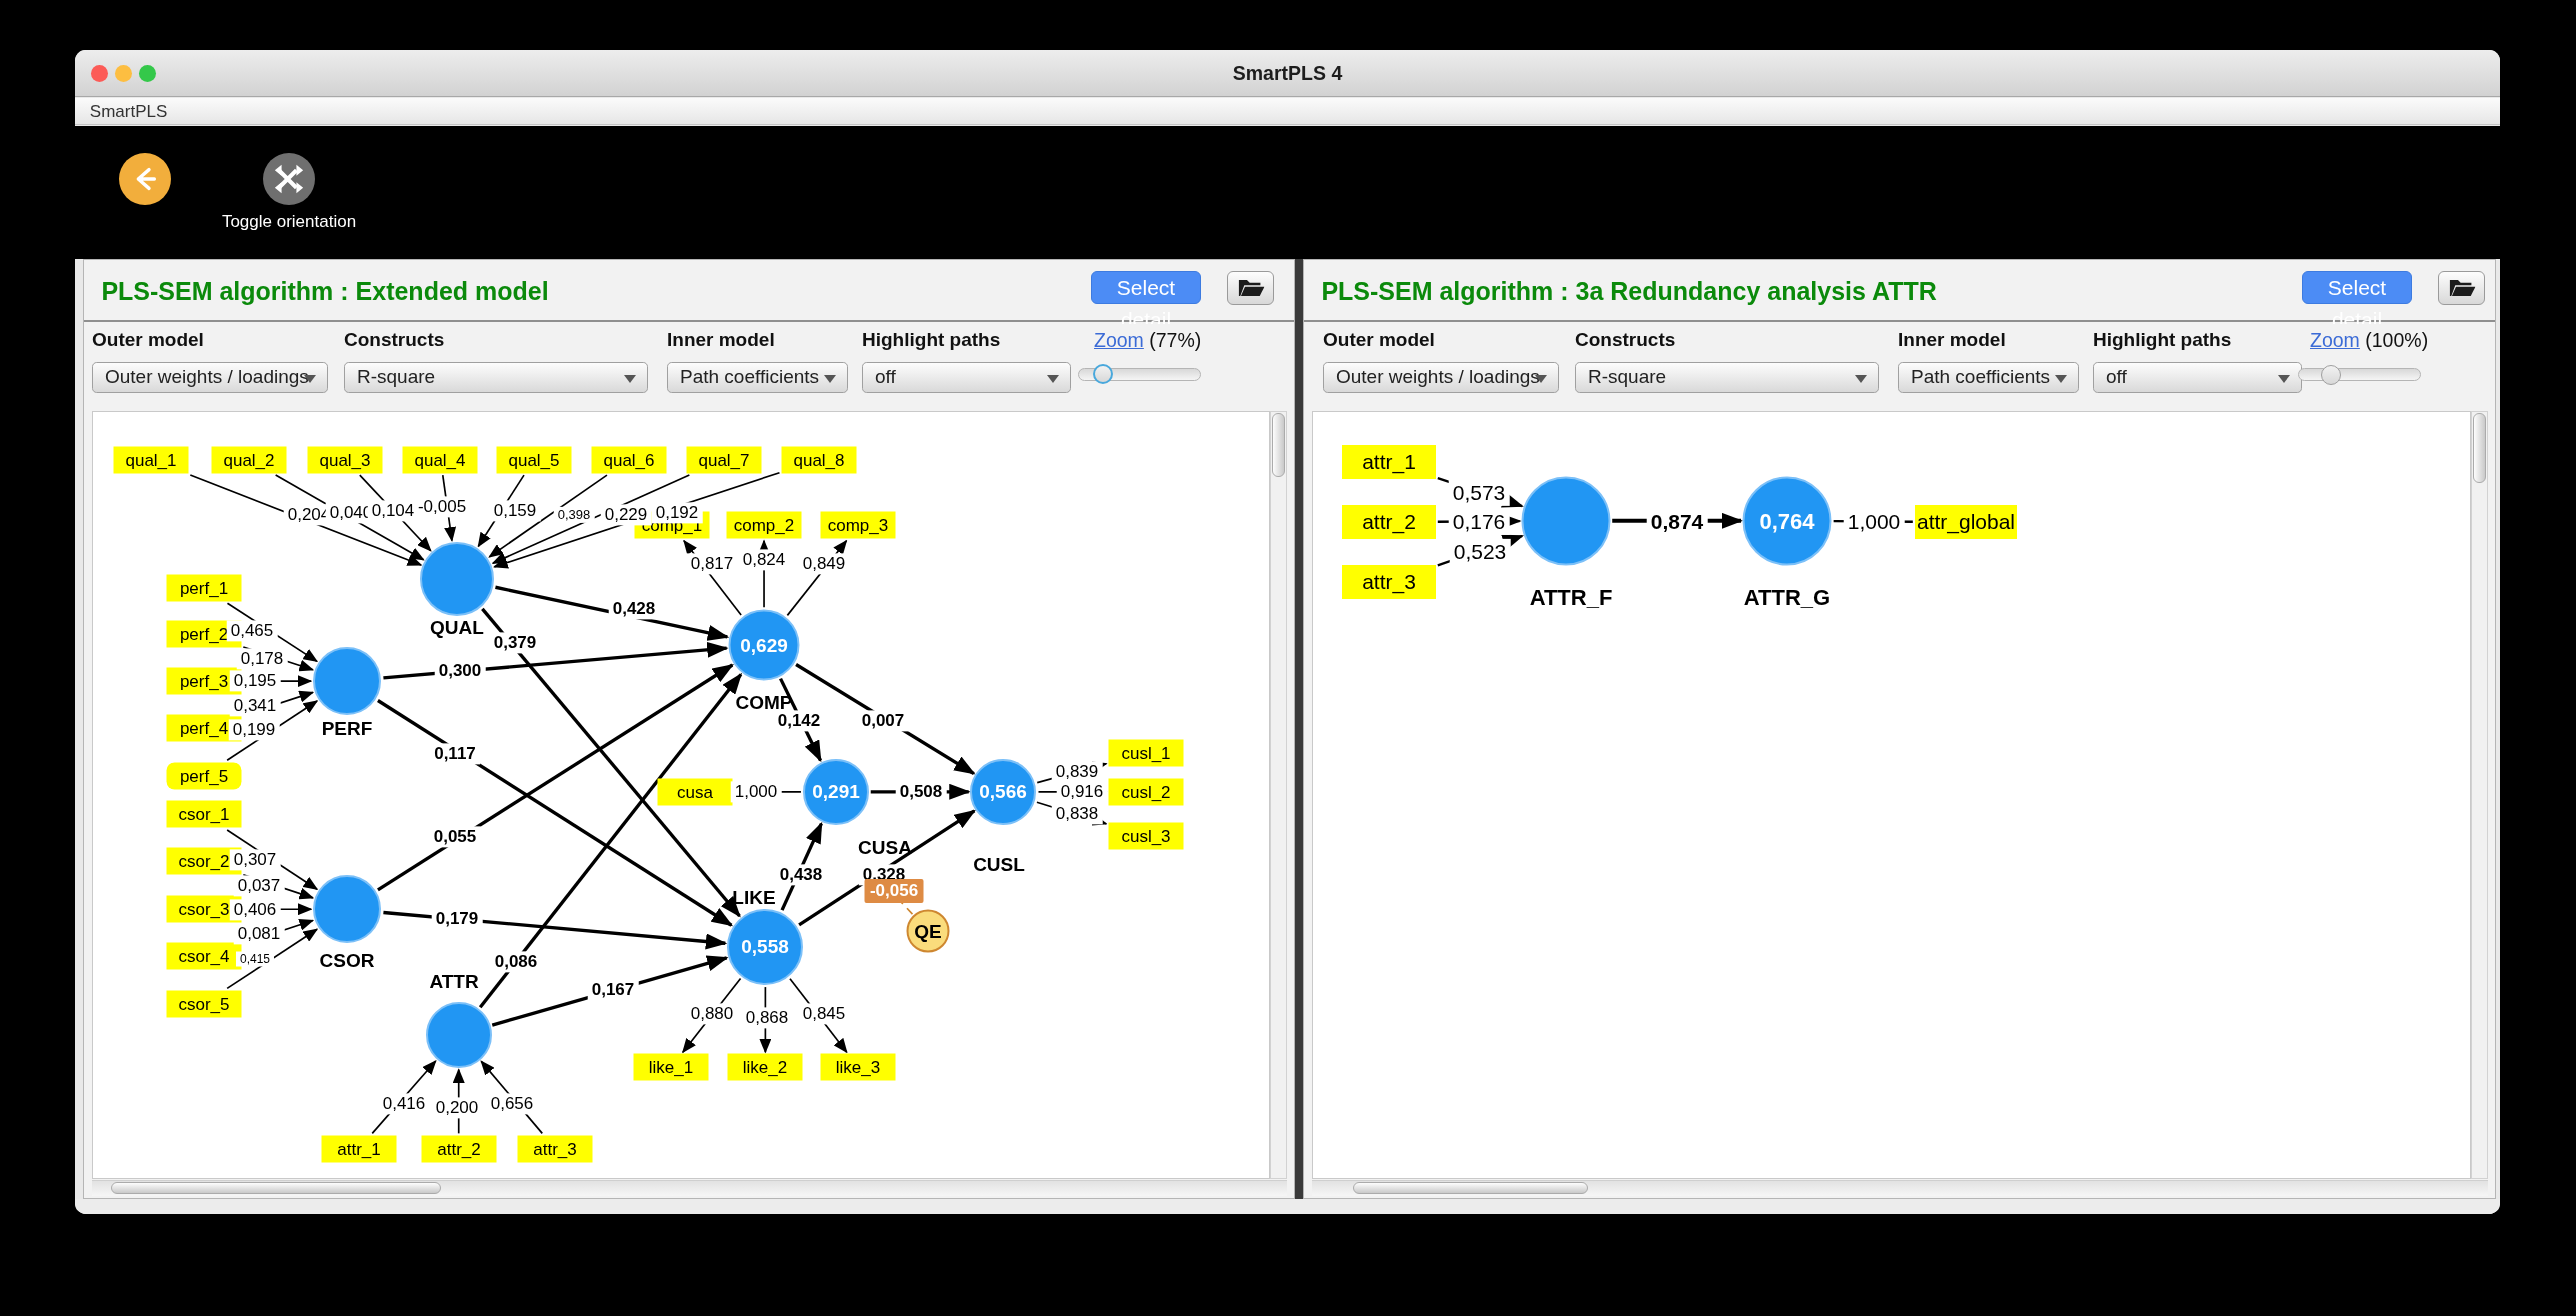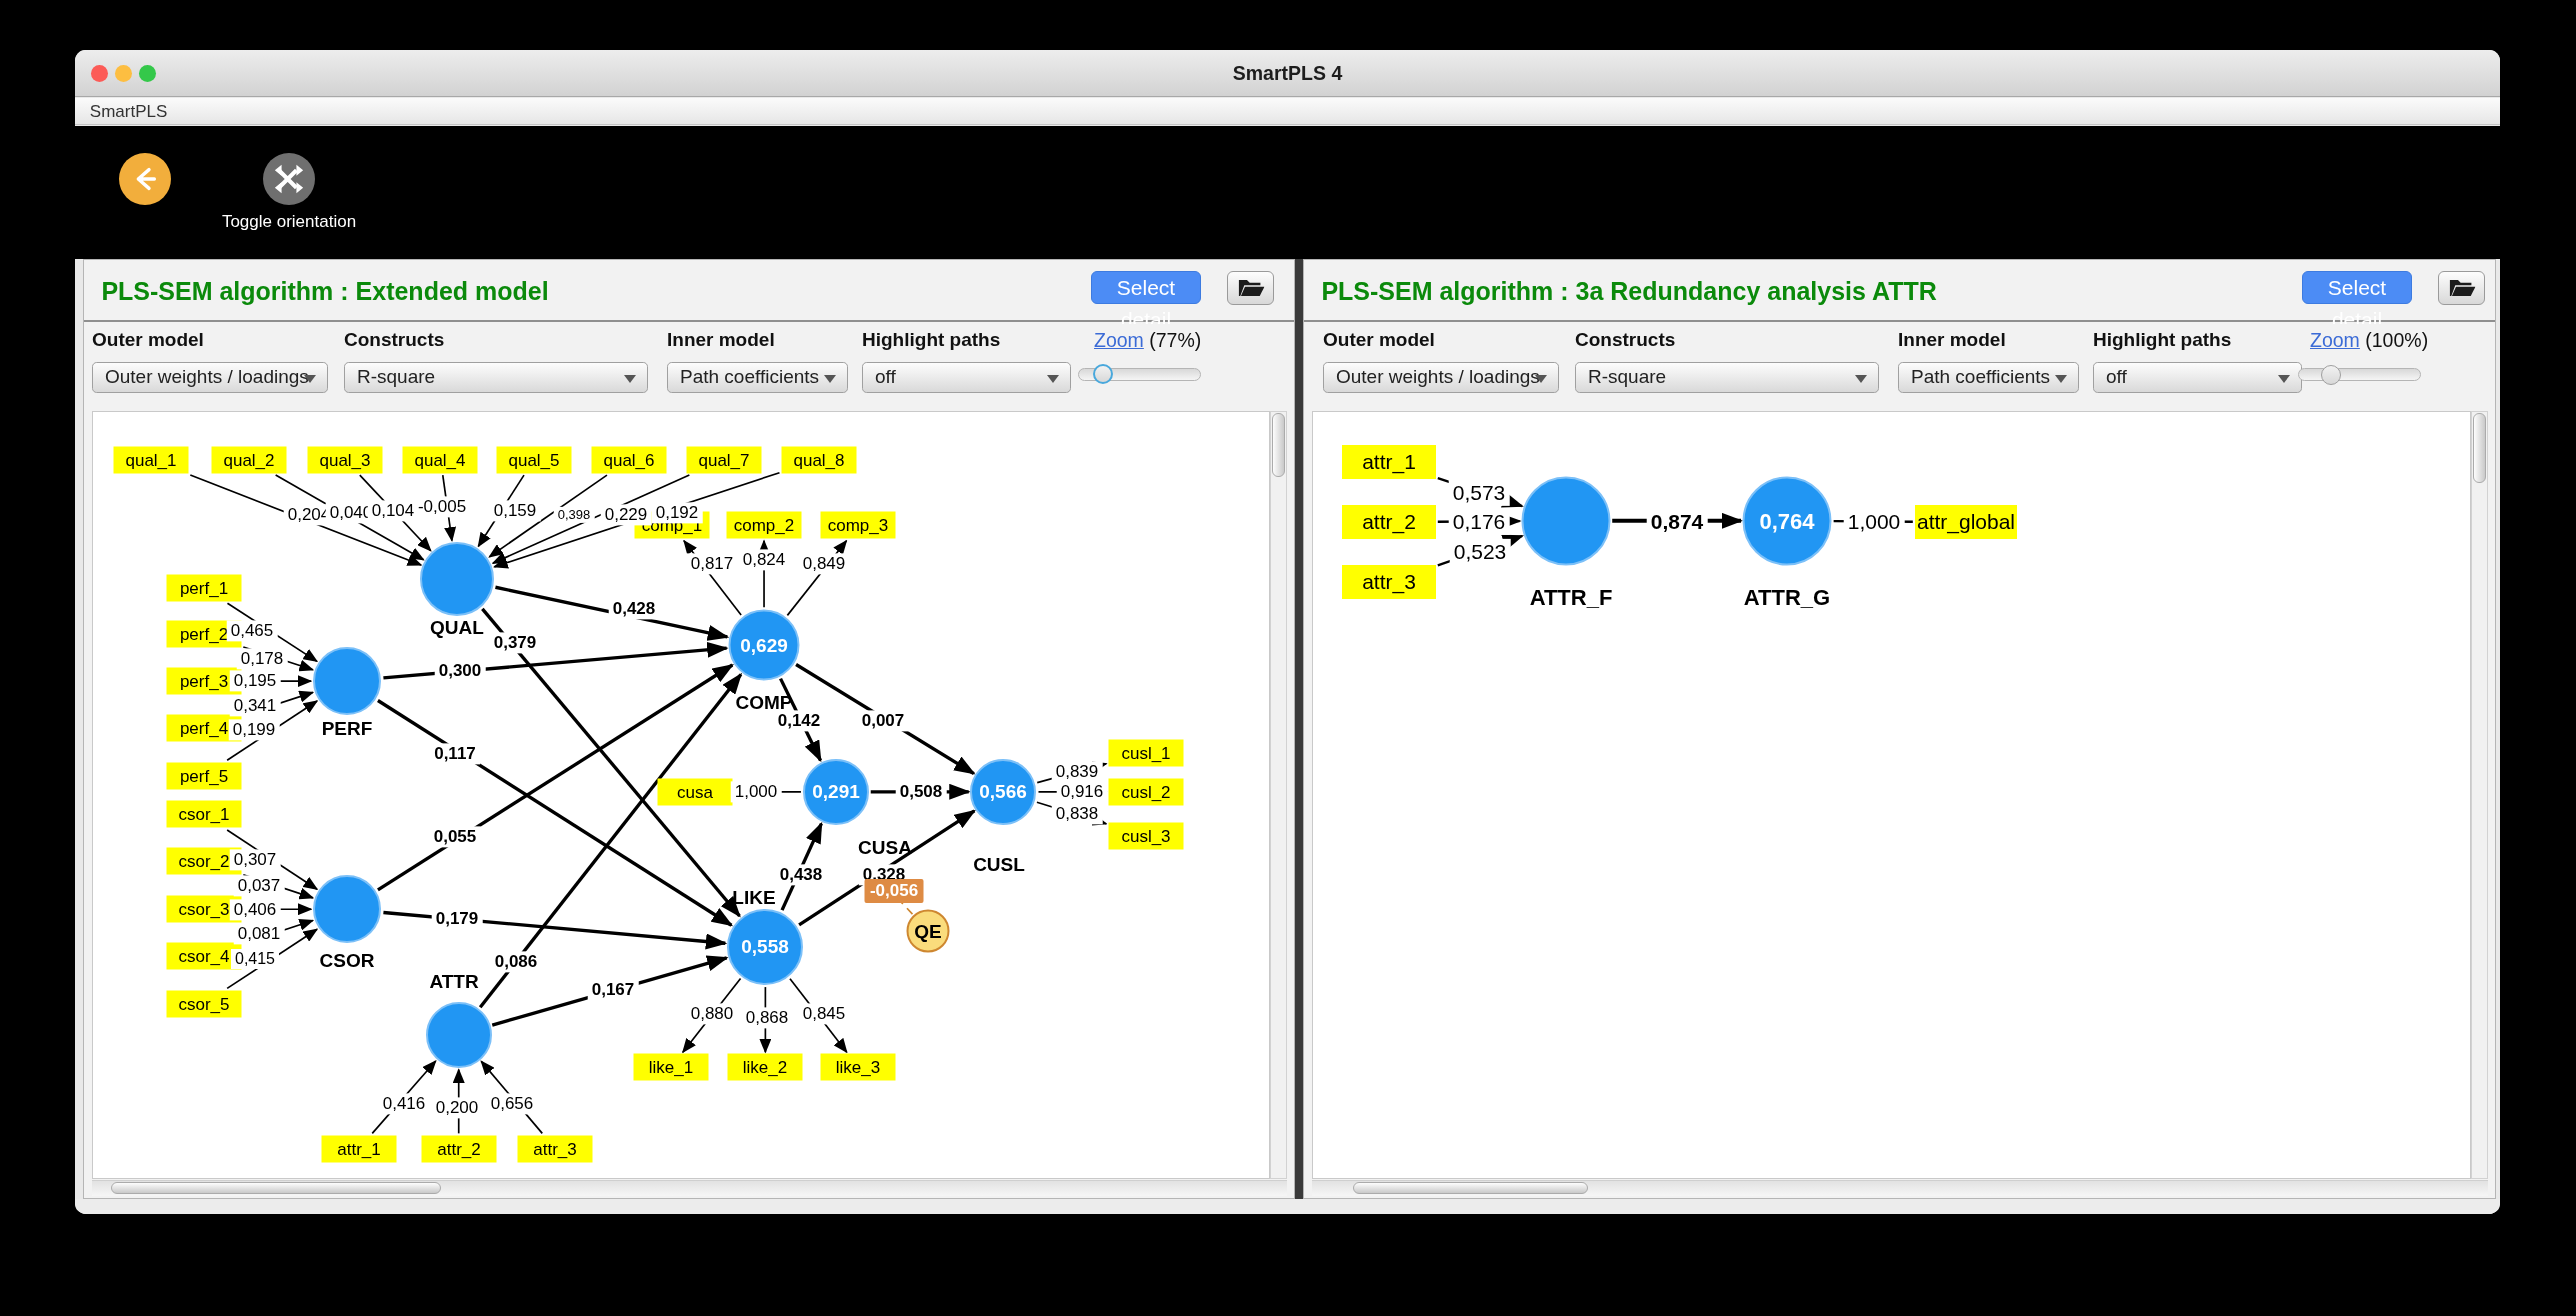--- a/index.html
+++ b/index.html
@@ -203,21 +203,21 @@
         <div class="ind" style="left: 536px; top: 48px; width: 75px; height: 27px; font-size: 17px;">qual_6</div>
         <div class="ind" style="left: 631px; top: 48px; width: 75px; height: 27px; font-size: 17px;">qual_7</div>
         <div class="ind" style="left: 726px; top: 48px; width: 75px; height: 27px; font-size: 17px;">qual_8</div>
         <div class="ind" style="left: 579px; top: 113px; width: 75px; height: 27px; font-size: 17px;">comp_1</div>
         <div class="ind" style="left: 671px; top: 113px; width: 75px; height: 27px; font-size: 17px;">comp_2</div>
         <div class="ind" style="left: 765px; top: 113px; width: 75px; height: 27px; font-size: 17px;">comp_3</div>
         <div class="ind" style="left: 111px; top: 176px; width: 75px; height: 27px; font-size: 17px;">perf_1</div>
         <div class="ind" style="left: 111px; top: 222px; width: 75px; height: 27px; font-size: 17px;">perf_2</div>
         <div class="ind" style="left: 111px; top: 269px; width: 75px; height: 27px; font-size: 17px;">perf_3</div>
         <div class="ind" style="left: 111px; top: 316px; width: 75px; height: 27px; font-size: 17px;">perf_4</div>
-        <div class="ind" style="left: 111px; top: 364px; width: 75px; height: 27px; font-size: 17px;">perf_5</div>
+        <div class="ind" style="left: 111px; top: 364px; width: 75px; height: 27px; font-size: 17px; border-radius: 8px;">perf_5</div>
         <div class="ind" style="left: 111px; top: 402px; width: 75px; height: 27px; font-size: 17px;">csor_1</div>
         <div class="ind" style="left: 111px; top: 449px; width: 75px; height: 27px; font-size: 17px;">csor_2</div>
         <div class="ind" style="left: 111px; top: 497px; width: 75px; height: 27px; font-size: 17px;">csor_3</div>
         <div class="ind" style="left: 111px; top: 544px; width: 75px; height: 27px; font-size: 17px;">csor_4</div>
         <div class="ind" style="left: 111px; top: 592px; width: 75px; height: 27px; font-size: 17px;">csor_5</div>
         <div class="ind" style="left: 266px; top: 737px; width: 75px; height: 27px; font-size: 17px;">attr_1</div>
         <div class="ind" style="left: 366px; top: 737px; width: 75px; height: 27px; font-size: 17px;">attr_2</div>
         <div class="ind" style="left: 462px; top: 737px; width: 75px; height: 27px; font-size: 17px;">attr_3</div>
         <div class="ind" style="left: 578px; top: 655px; width: 75px; height: 27px; font-size: 17px;">like_1</div>
         <div class="ind" style="left: 672px; top: 655px; width: 75px; height: 27px; font-size: 17px;">like_2</div>
@@ -236,21 +236,21 @@
         <div class="elab" style="left: 584px; top: 101px; font-size: 17px;">0,192</div>
         <div class="elab" style="left: 159px; top: 219px; font-size: 17px;">0,465</div>
         <div class="elab" style="left: 169px; top: 247px; font-size: 17px;">0,178</div>
         <div class="elab" style="left: 162px; top: 269px; font-size: 17px;">0,195</div>
         <div class="elab" style="left: 162px; top: 294px; font-size: 17px;">0,341</div>
         <div class="elab" style="left: 161px; top: 318px; font-size: 17px;">0,199</div>
         <div class="elab" style="left: 162px; top: 448px; font-size: 17px;">0,307</div>
         <div class="elab" style="left: 166px; top: 474px; font-size: 17px;">0,037</div>
         <div class="elab" style="left: 162px; top: 498px; font-size: 17px;">0,406</div>
         <div class="elab" style="left: 166px; top: 522px; font-size: 17px;">0,081</div>
-        <div class="elab" style="left: 162px; top: 547px; font-size: 16px;">0,415</div>
+        <div class="elab" style="left: 162px; top: 547px; font-size: 12px;">0,415</div>
         <div class="elab" style="left: 311px; top: 692px; font-size: 17px;">0,416</div>
         <div class="elab" style="left: 364px; top: 696px; font-size: 17px;">0,200</div>
         <div class="elab" style="left: 419px; top: 692px; font-size: 17px;">0,656</div>
         <div class="elab" style="left: 663px; top: 380px; font-size: 17px;">1,000</div>
         <div class="elab" style="left: 619px; top: 152px; font-size: 17px;">0,817</div>
         <div class="elab" style="left: 671px; top: 148px; font-size: 17px;">0,824</div>
         <div class="elab" style="left: 731px; top: 152px; font-size: 17px;">0,849</div>
         <div class="elab" style="left: 619px; top: 602px; font-size: 17px;">0,880</div>
         <div class="elab" style="left: 674px; top: 606px; font-size: 17px;">0,868</div>
         <div class="elab" style="left: 731px; top: 602px; font-size: 17px;">0,845</div>

